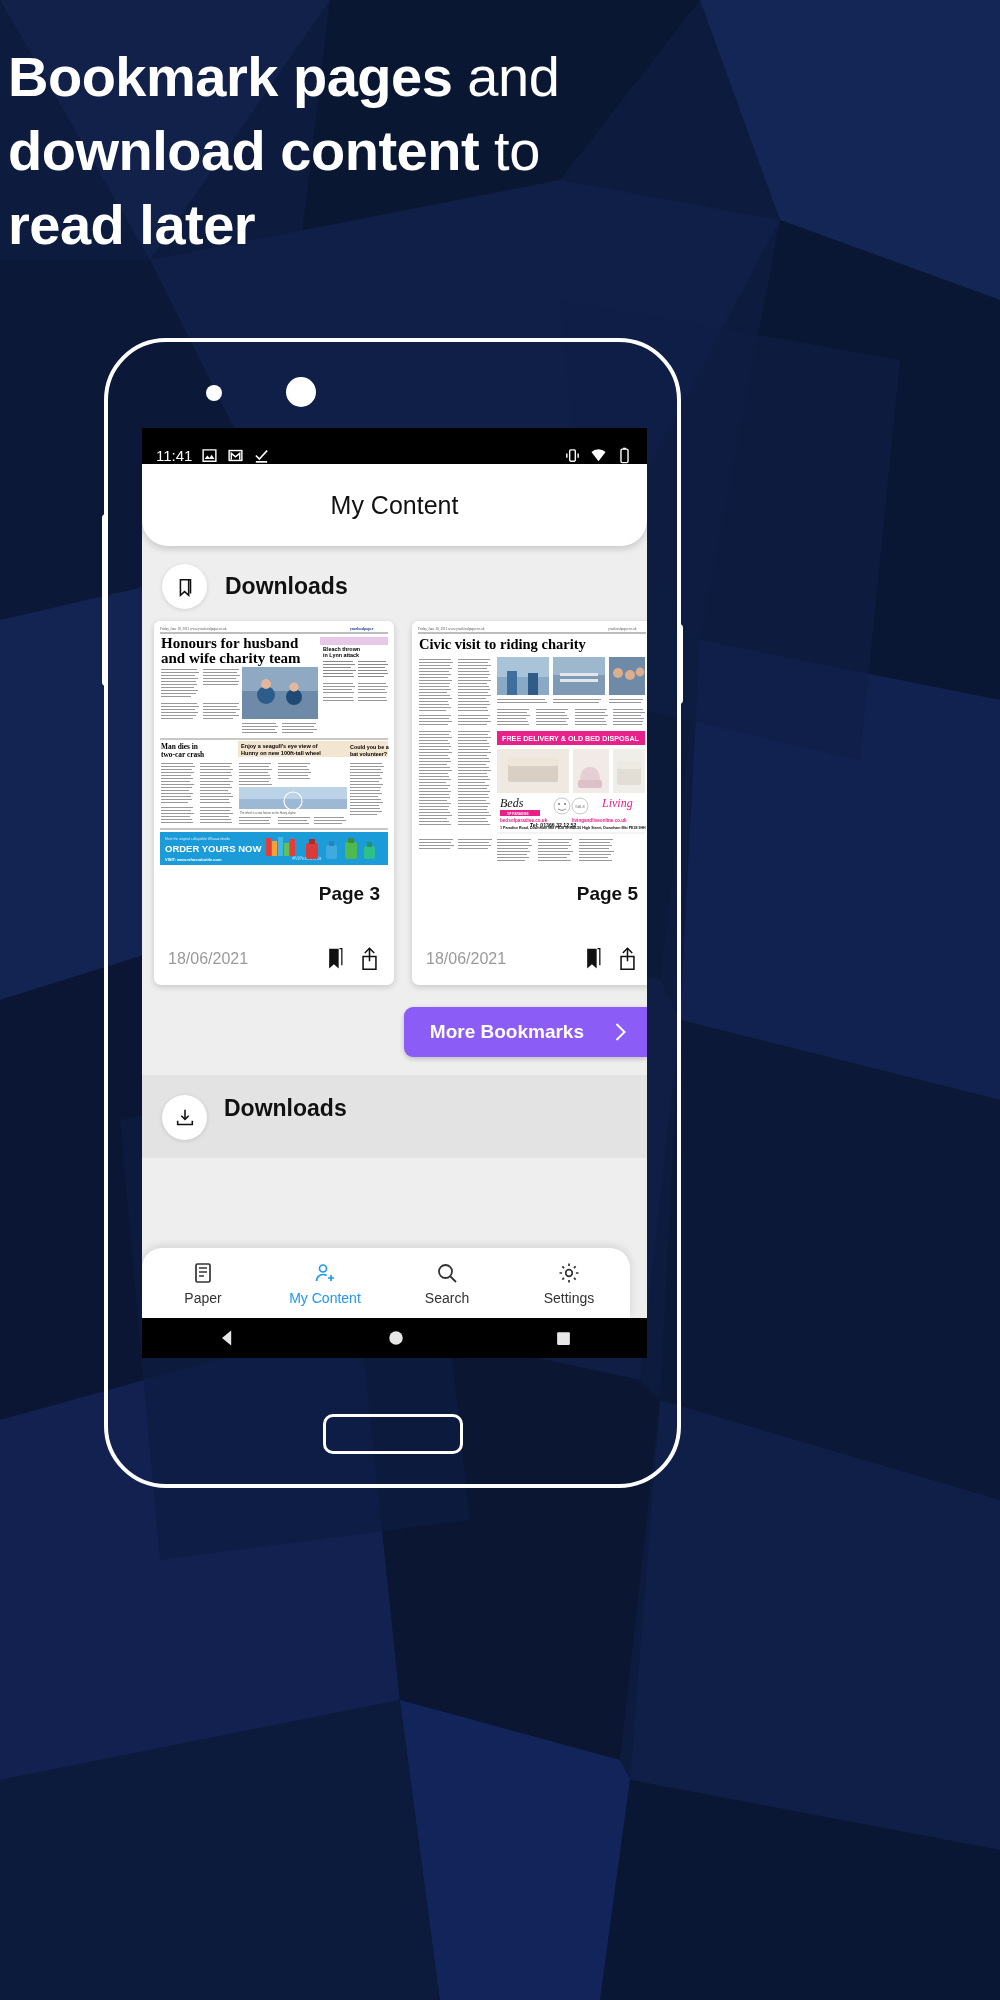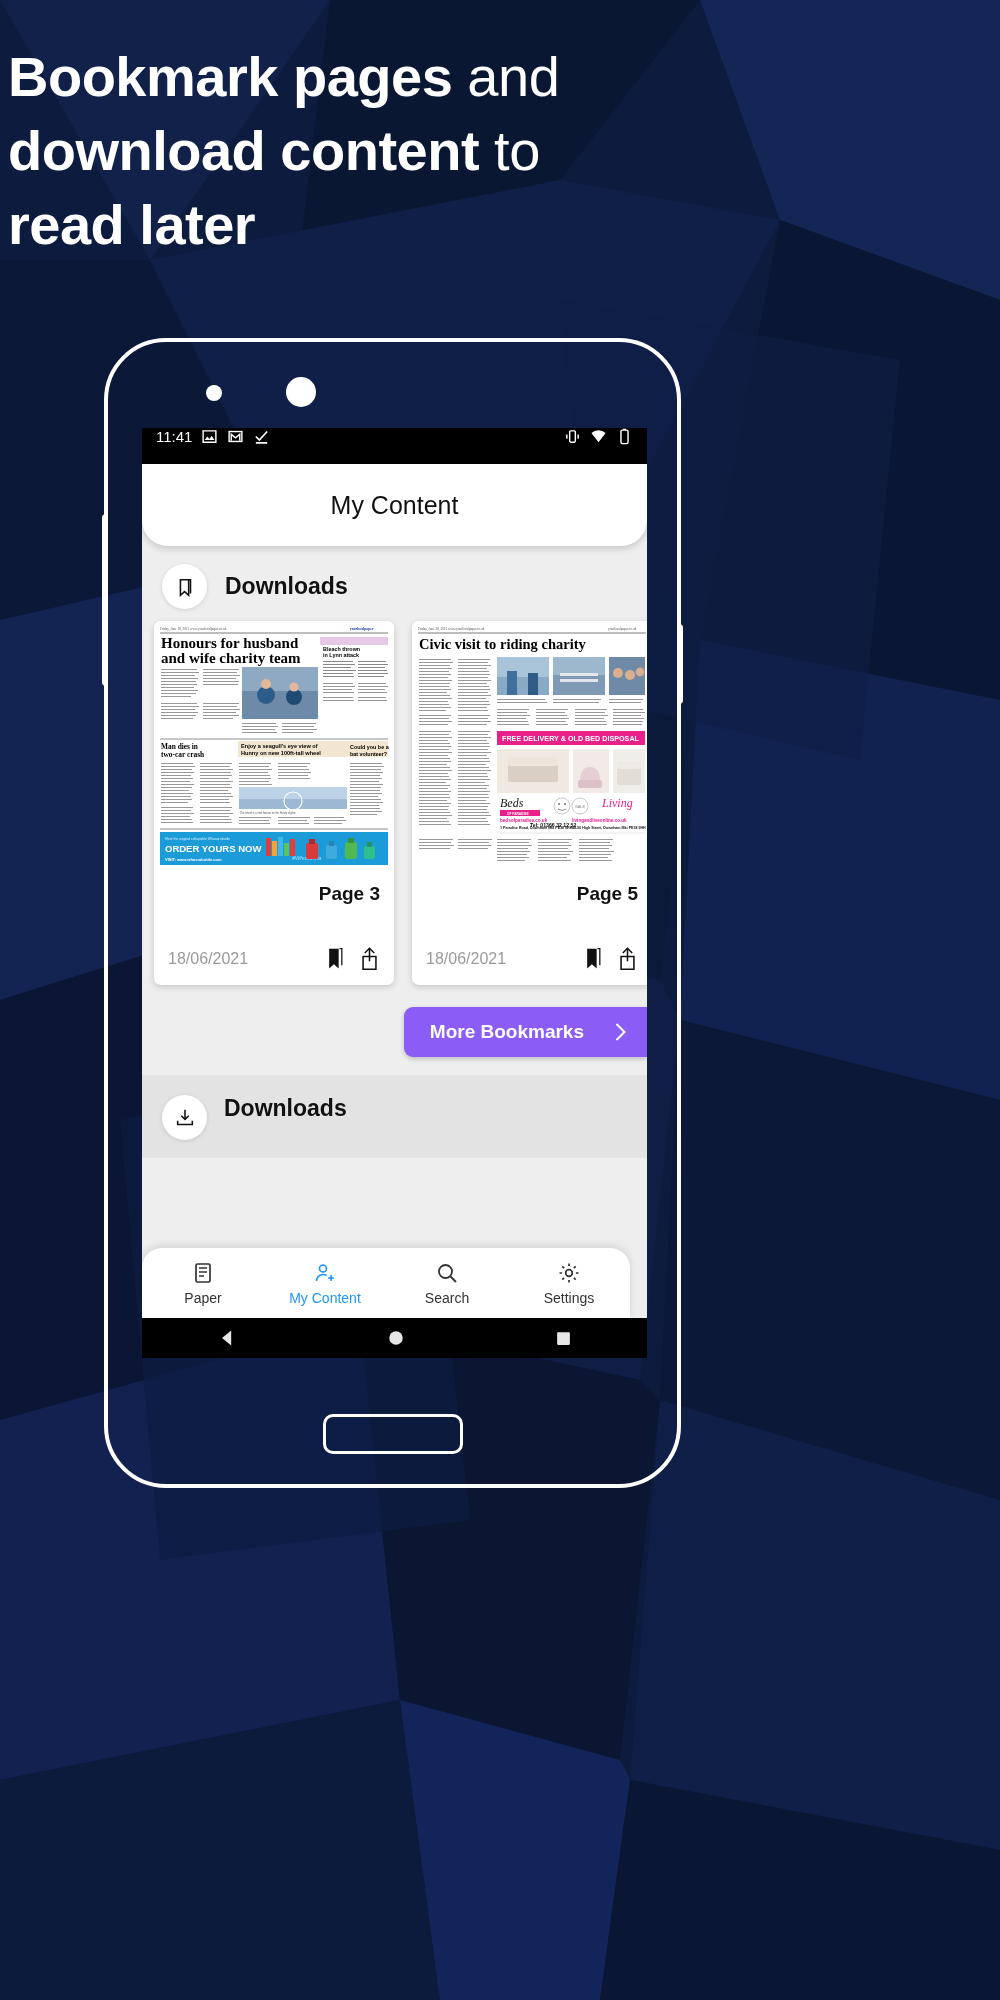--- a/index.html
+++ b/index.html
@@ -54,21 +54,21 @@
     position:absolute; left:34px; top:86px;
     width:505px; height:930px;
     background:#eeeeee;
     overflow:hidden;
     z-index:7;
   }
 
   
   .statusbar {
     height:36px; background:#000000; color:#ffffff;
-    display:flex; align-items:flex-start; padding:0 14px;
+    display:flex; align-items:flex-end; padding:0 14px;
     font-size:15px; font-weight:500;
   }
   .sb-left { display:flex; align-items:center; gap:9px; }
   .sb-right { margin-left:auto; display:flex; align-items:center; gap:9px; }
   .sb-ico { width:17px; height:17px; display:block; }
 
   
   .appbar {
     background:#ffffff; height:82px;
     border-bottom-left-radius:26px; border-bottom-right-radius:26px;

